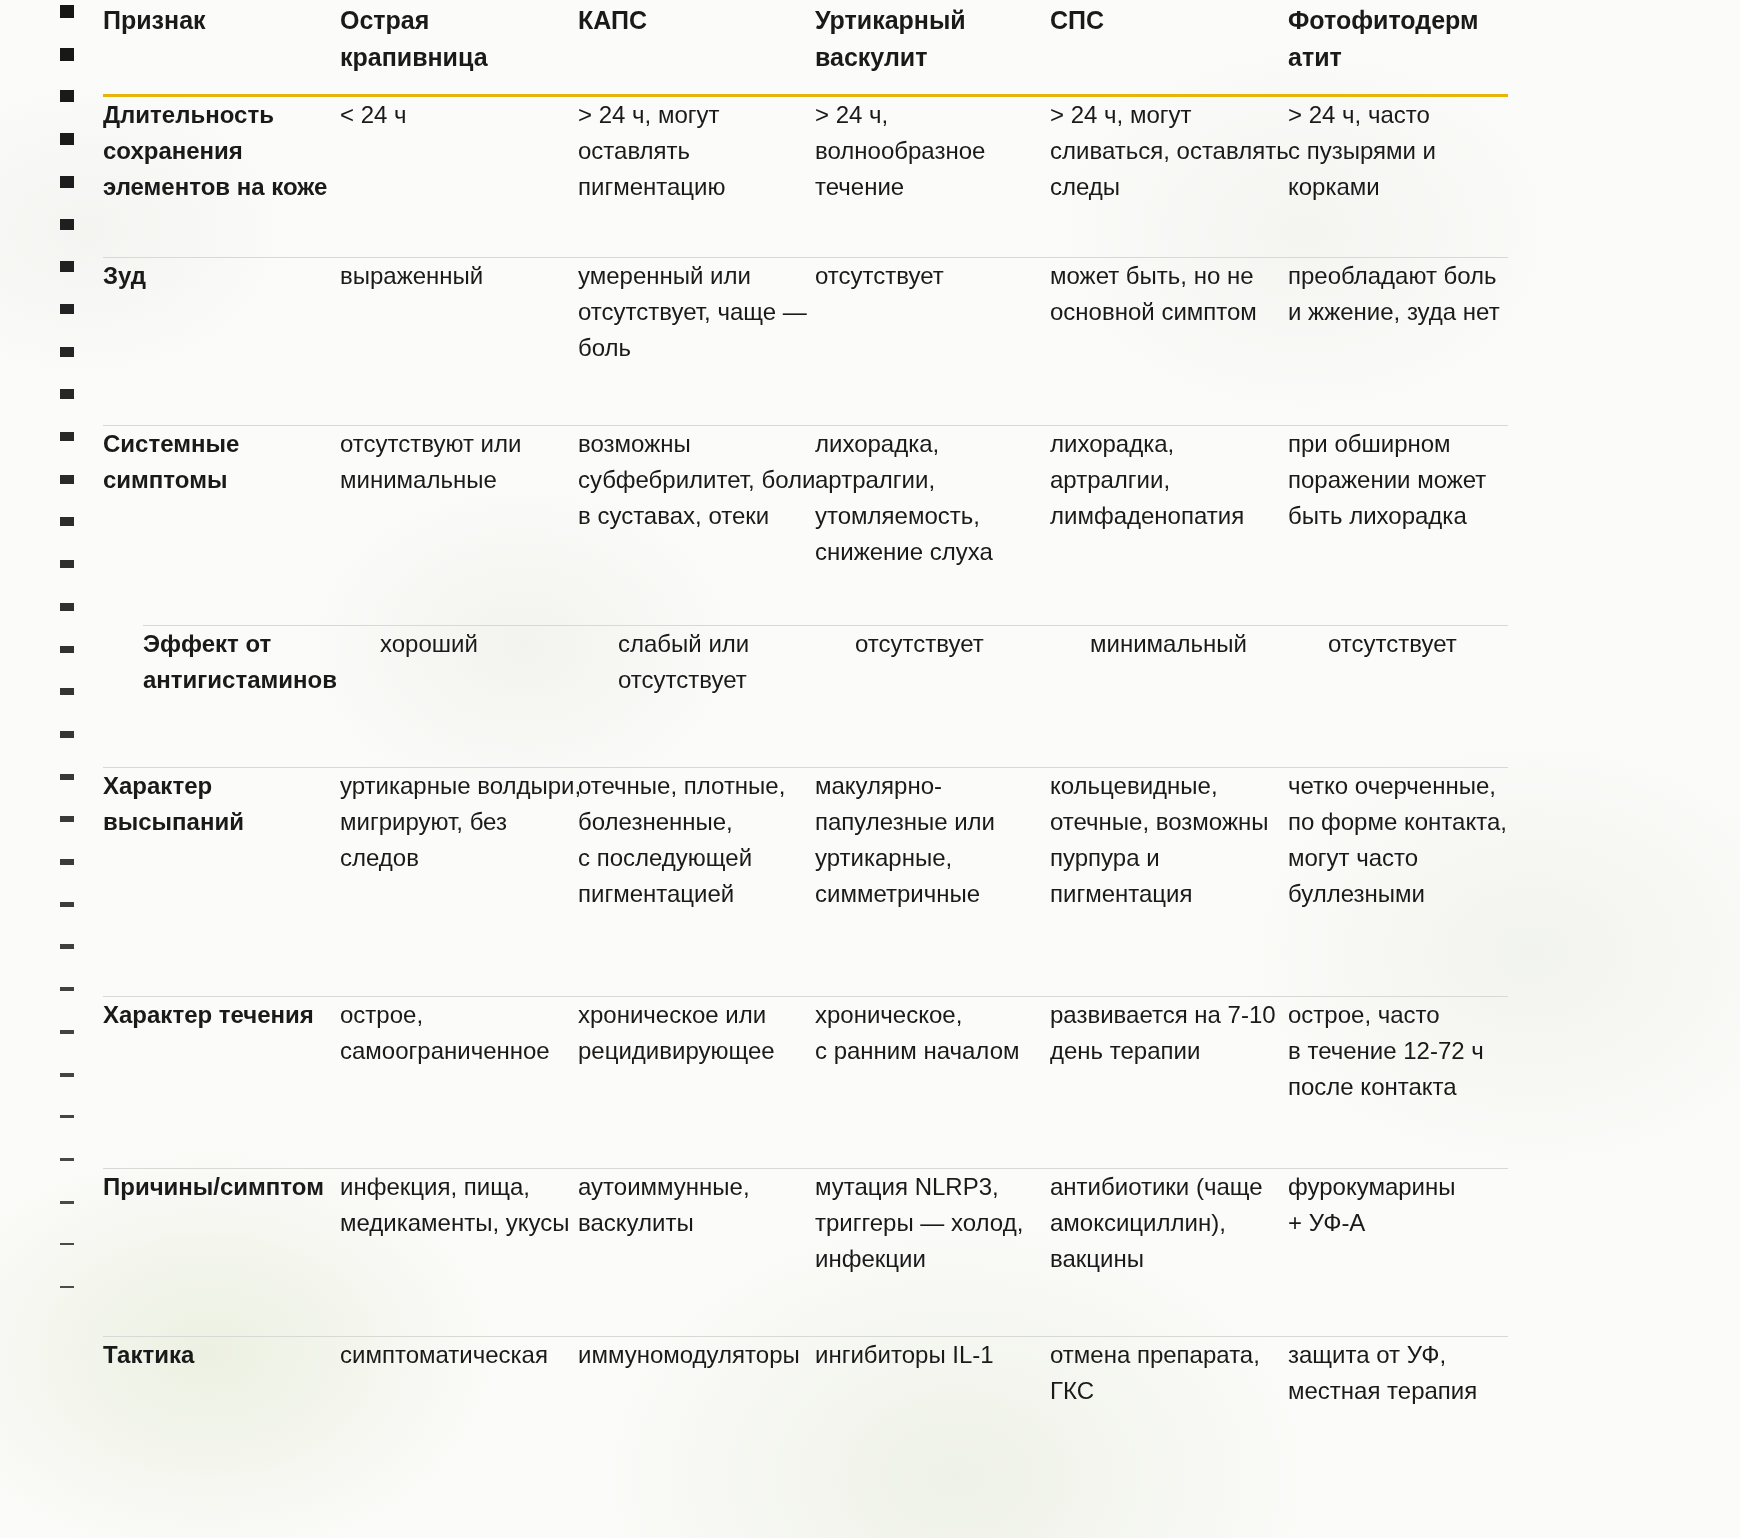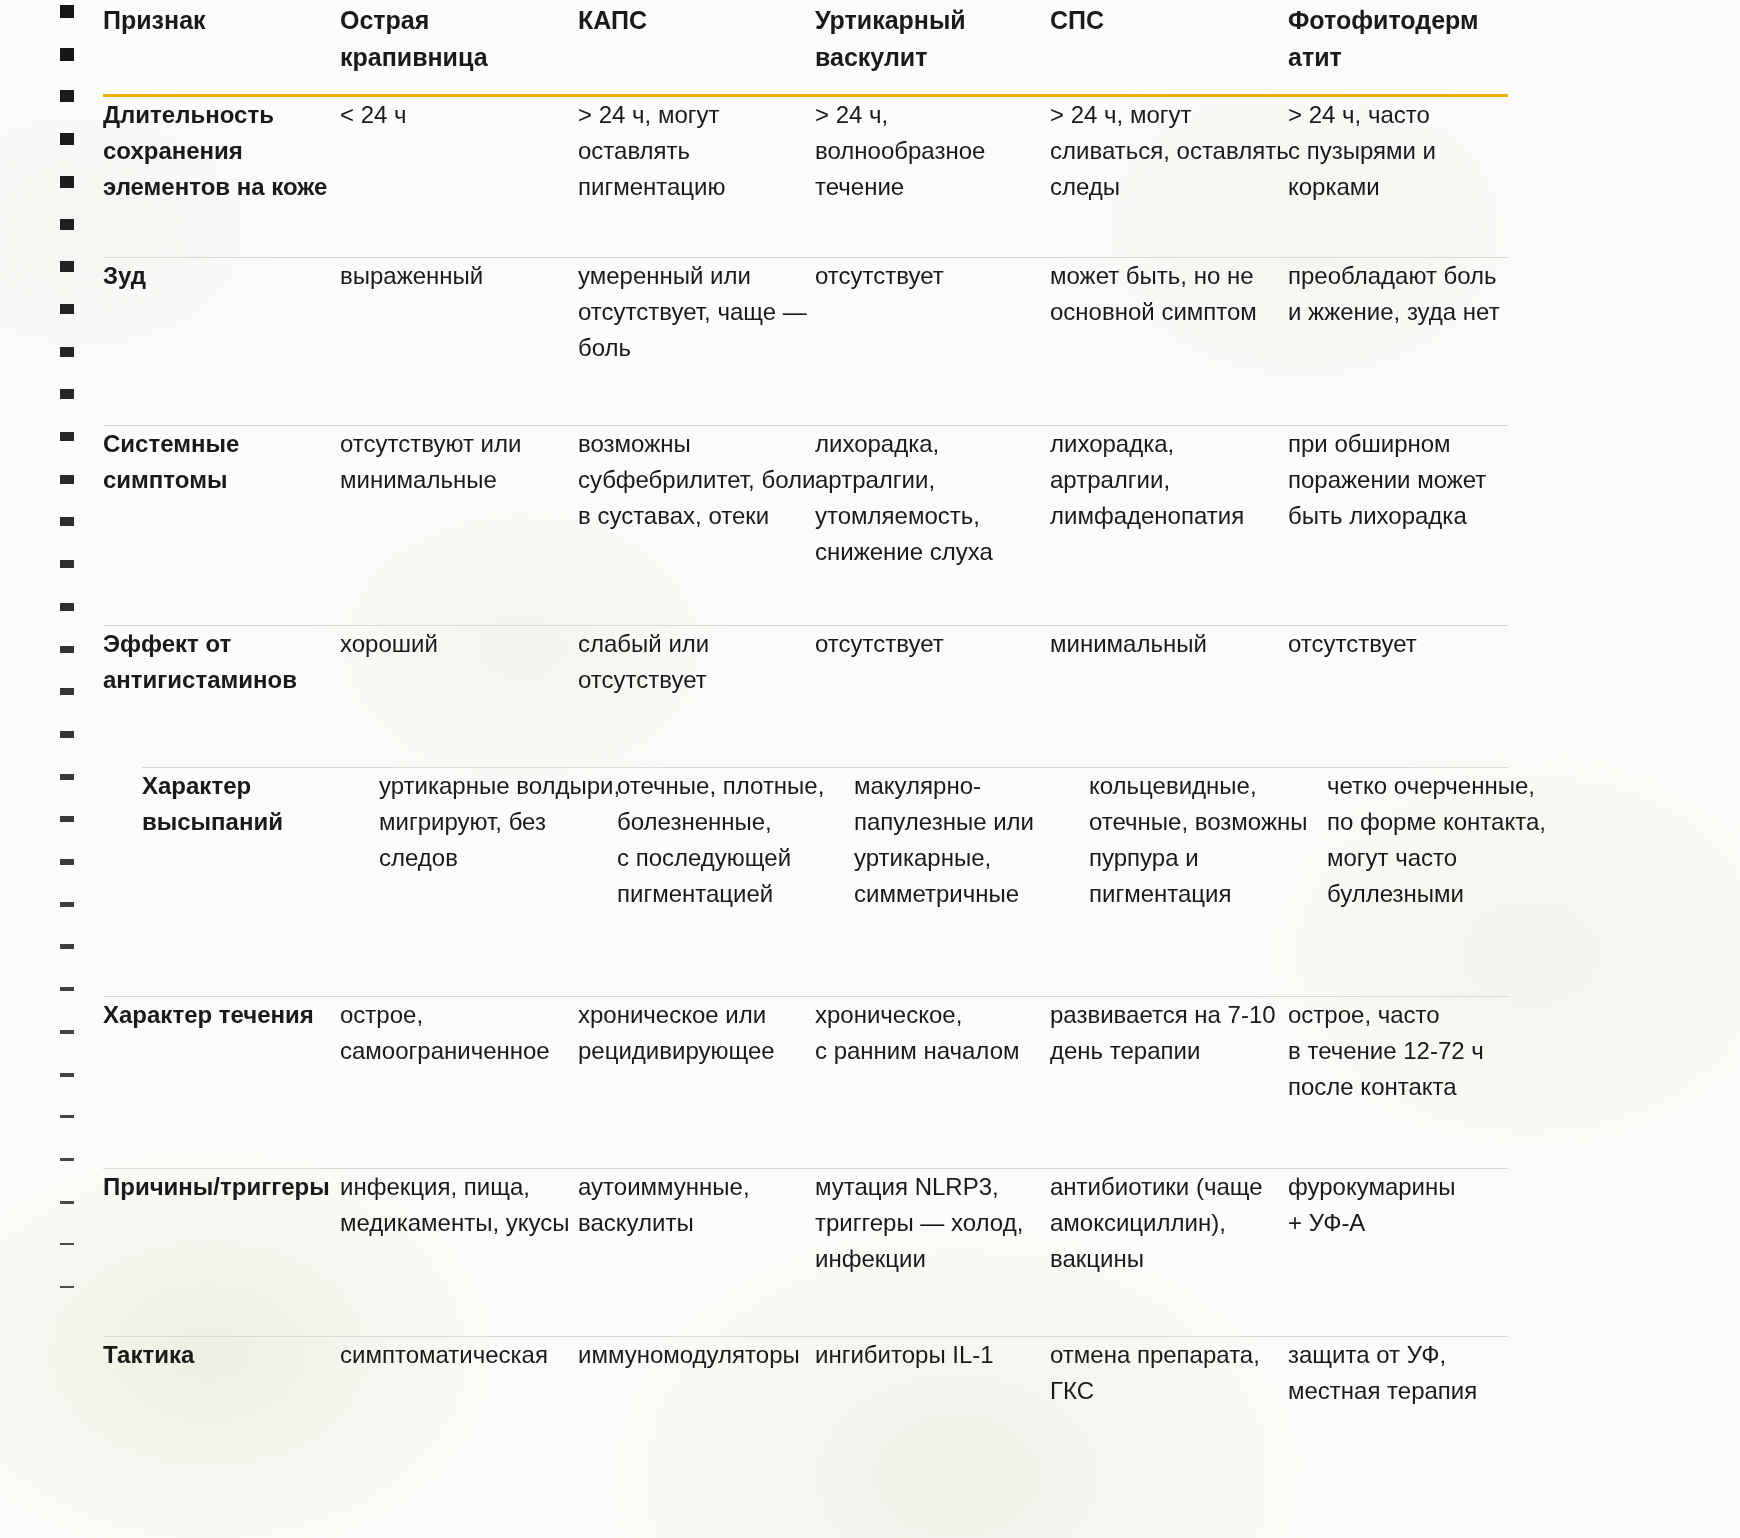--- a/index.html
+++ b/index.html
@@ -50,22 +50,22 @@
     font-size: 24px;
     line-height: 36px;
     white-space: pre;
   }
   .label {
     font-weight: bold;
   }
   .r1 { min-height: 160px; }
   .r2 { min-height: 168px; }
   .r3 { min-height: 200px; }
-  .r4 { min-height: 142px; }
-  .r5 { min-height: 229px; margin-left: 39px; }
+  .r4 { min-height: 142px; margin-left: 40px; }
+  .r5 { min-height: 229px; }
   .r6 { min-height: 172px; }
   .r7 { min-height: 168px; }
   .r8 { min-height: 170px; }
 </style>
 </head>
 <body>
 
 <div class="deco">
     <div class="sq" style="top: 5px; height: 13px; background: rgb(22, 22, 22); opacity: 1;"></div>
     <div class="sq" style="top: 48px; height: 13px; background: rgb(22, 22, 22); opacity: 0.992;"></div>
@@ -210,21 +210,21 @@
     <div class="cell">хроническое,
 с ранним началом</div>
     <div class="cell">развивается на 7-10
 день терапии</div>
     <div class="cell">острое, часто
 в течение 12-72 ч
 после контакта</div>
   </div>
 
   <div class="trow body-row r7">
-    <div class="cell label">Причины/триггеры</div>
+    <div class="cell label">Причины/симптом</div>
     <div class="cell">инфекция, пища,
 медикаменты, укусы</div>
     <div class="cell">аутоиммунные,
 васкулиты</div>
     <div class="cell">мутация NLRP3,
 триггеры — холод,
 инфекции</div>
     <div class="cell">антибиотики (чаще
 амоксициллин),
 вакцины</div>

